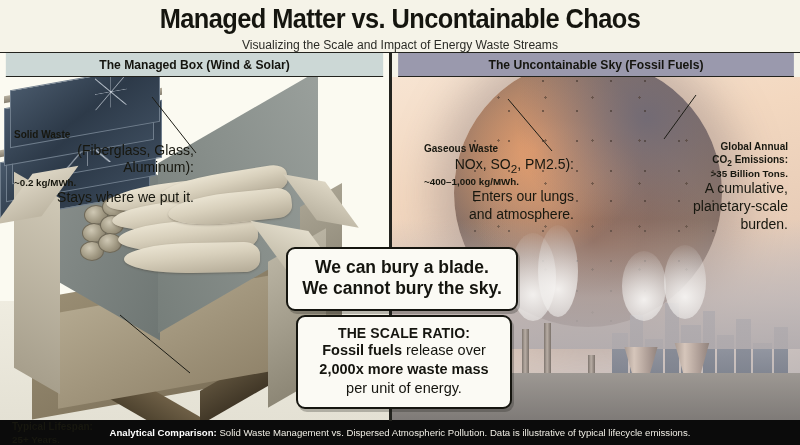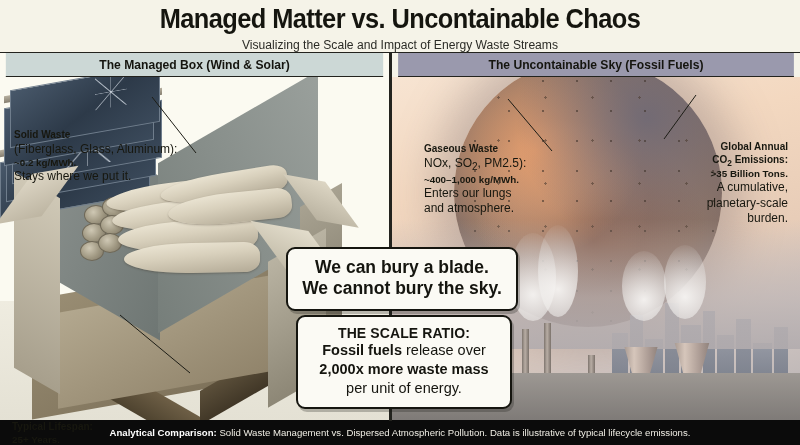--- a/index.html
+++ b/index.html
@@ -233,21 +233,21 @@
     background: linear-gradient(180deg,#948a84 0%,#6c635e 100%);
   }
   #ground-right {
     position: absolute; left: 0; bottom: 0; width: 100%; height: 48px;
     background: linear-gradient(180deg,#9d9893 0%,#7e7a77 100%);
   }
 
   
   .anno { position: absolute; z-index: 50; color: #17170f; line-height: 1.26; }
   .anno .hd   { font-weight: bold; font-size: 10px; }
-  .anno .ln   { font-size: 12px; }
+  .anno .ln   { font-size: 14px; text-align: right; }
   .anno .bd   { font-weight: bold; font-size: 9.8px; }
   #anno-solid    { left: 14px;  top: 76px;  width: 180px; }
   #anno-lifespan { left: 12px;  top: 368px; width: 215px; }
   #anno-gas      { left: 424px; top: 90px;  width: 150px; }
   #anno-global   { left: 648px; top: 88px;  width: 140px; text-align: right; }
 
   .leader { position: absolute; z-index: 49; stroke: #1d1d16; stroke-width: 1; fill: none; }
 
   
   .callout {

